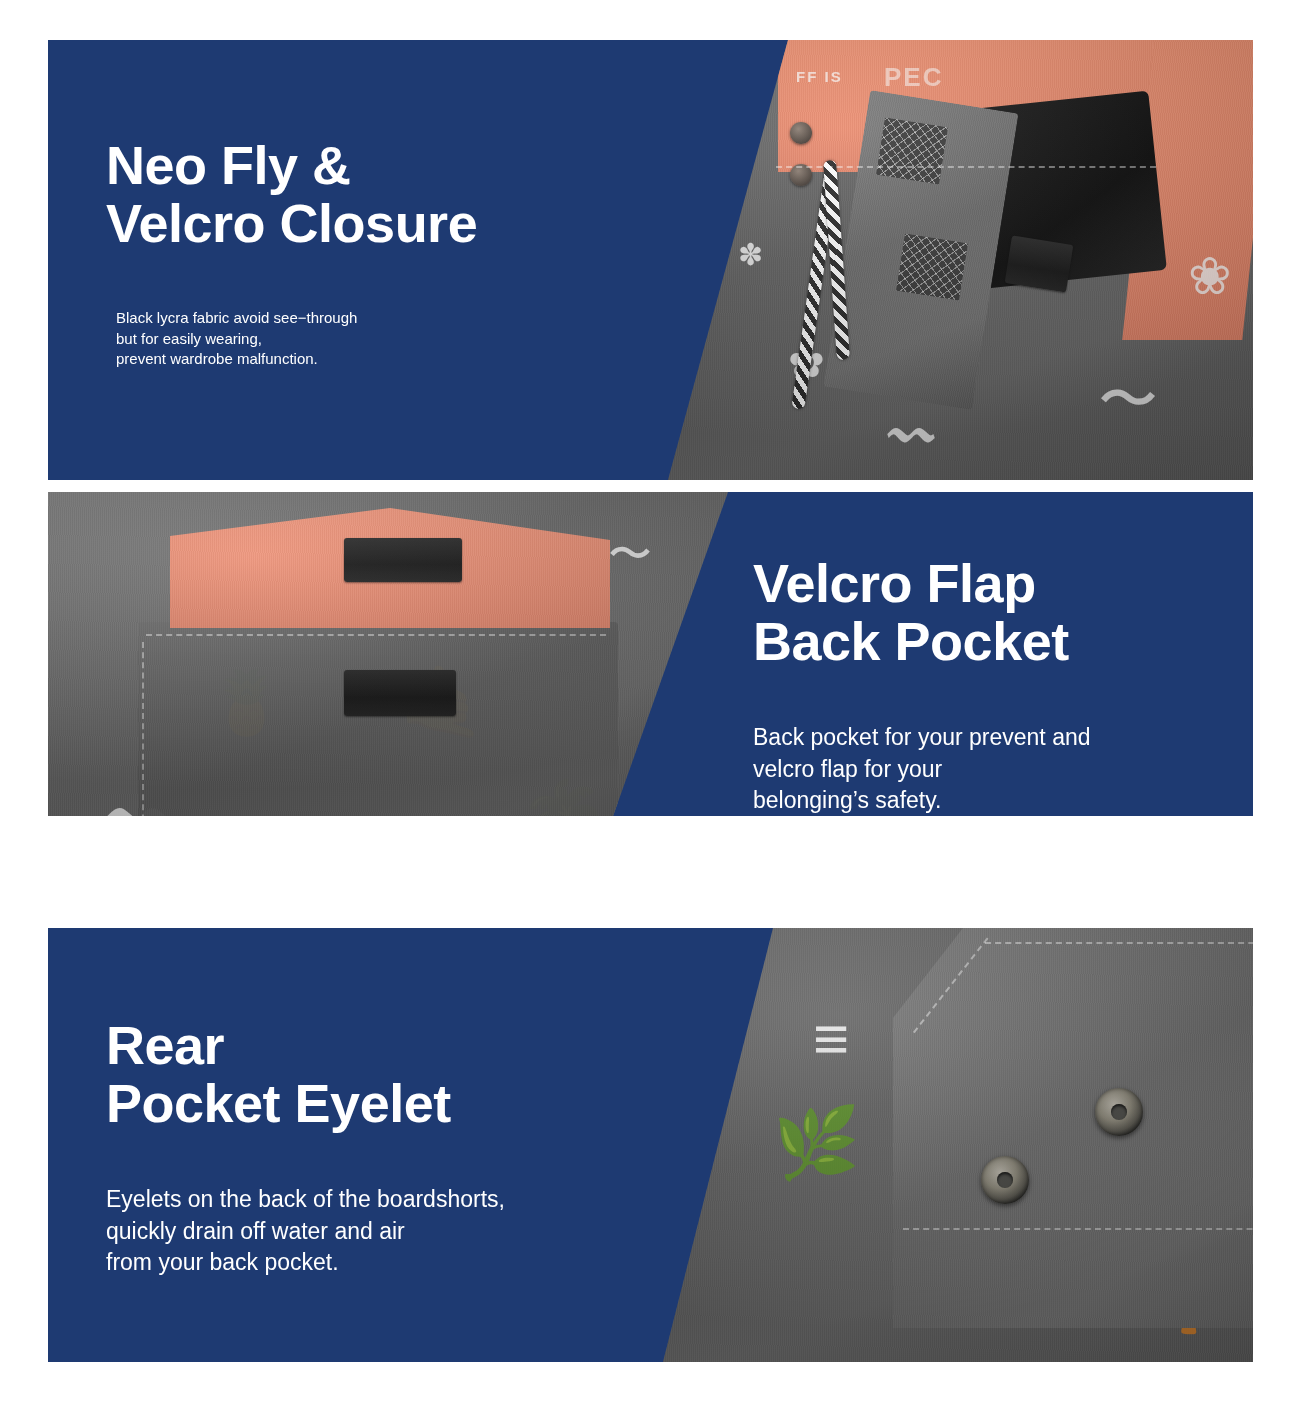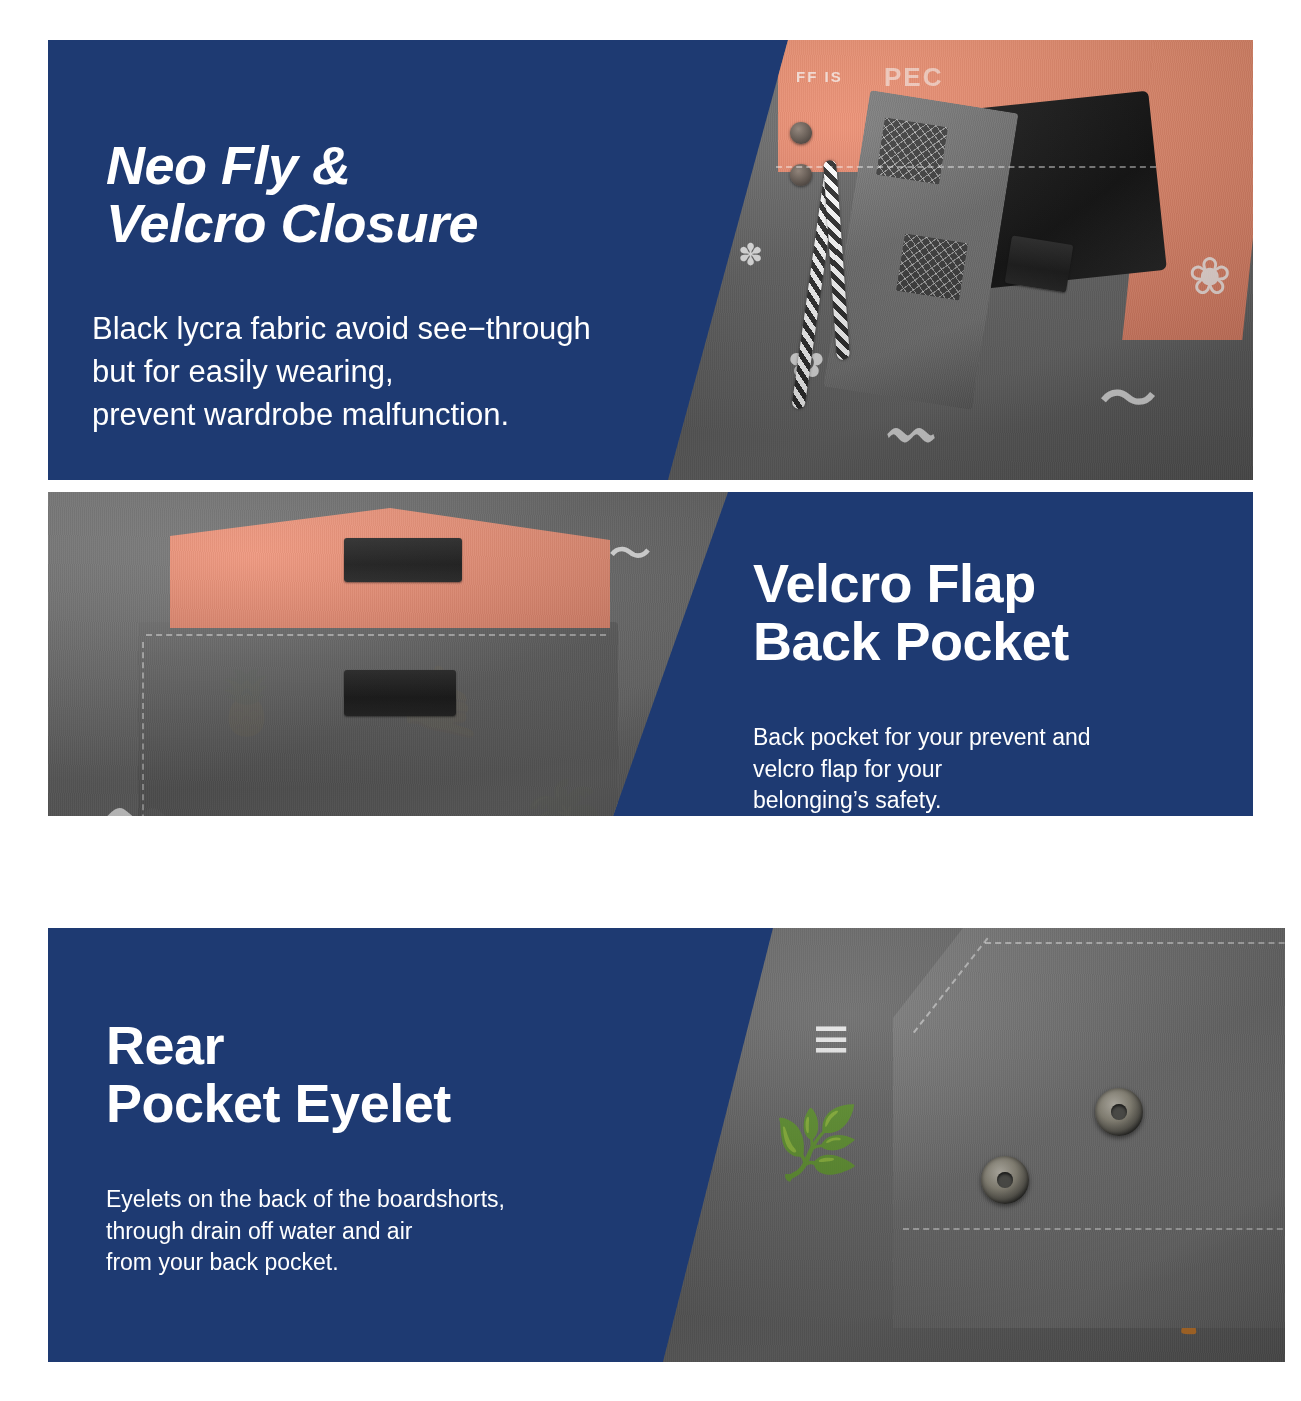--- a/index.html
+++ b/index.html
@@ -37,42 +37,42 @@
   .panel .textcol {
     position: absolute;
     top: 0;
     bottom: 0;
     z-index: 5;
   }
 
   
   #panel-closure { top: 40px;  height: 440px; }
   #panel-pocket  { top: 492px; height: 324px; }
-  #panel-eyelet  { top: 928px; height: 434px; padding-left: 32px; }
+  #panel-eyelet  { top: 928px; height: 434px; }
 
   
   .heading {
     color: #ffffff;
     font-weight: bold;
     letter-spacing: -0.5px;
     line-height: 1.08;
     margin: 0;
     white-space: pre-line;
   }
   .body {
     color: #ffffff;
     font-weight: normal;
     line-height: 1.38;
     margin: 0;
     white-space: pre-line;
   }
 
   #panel-closure .textcol { left: 0; width: 720px; }
-  #panel-closure .heading { position: absolute; left: 58px; top: 96px; font-size: 54px; font-style: italic; }
-  #panel-closure .body    { position: absolute; left: 44px; top: 268px; font-size: 31px; }
+  #panel-closure .heading { position: absolute; left: 58px; top: 96px; font-size: 54px; }
+  #panel-closure .body    { position: absolute; left: 68px; top: 268px; font-size: 15px; }
 
   #panel-pocket .textcol { right: 0; width: 610px; }
   #panel-pocket .heading { position: absolute; left: 110px; top: 62px; font-size: 54px; }
   #panel-pocket .body    { position: absolute; left: 110px; top: 230px; font-size: 23px; }
 
   #panel-eyelet .textcol { left: 0; width: 700px; }
   #panel-eyelet .heading { position: absolute; left: 58px; top: 88px; font-size: 54px; }
   #panel-eyelet .body    { position: absolute; left: 58px; top: 256px; font-size: 23px; }
 
   
@@ -276,18 +276,18 @@
       <div class="eyelet" style="left:432px; top:160px; width:48px; height:48px;"></div>
       <div class="eyelet" style="left:318px; top:228px; width:48px; height:48px;"></div>
 
       <div class="shade"></div>
     </div>
 
     <div class="textcol">
       <h2 class="heading">Rear
 Pocket Eyelet</h2>
       <p class="body">Eyelets on the back of the boardshorts,
-through drain off water and air
+quickly drain off water and air
 from your back pocket.</p>
     </div>
   </div>
 
 </div>
 
 </body></html>

